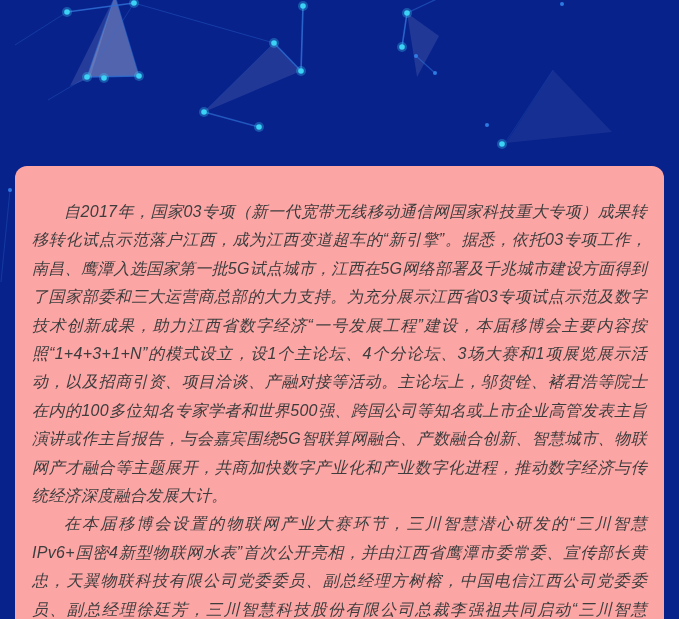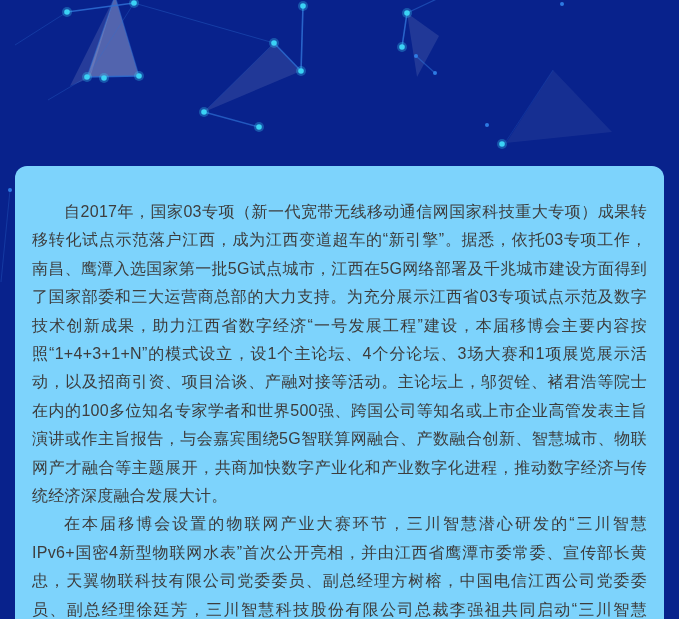--- a/index.html
+++ b/index.html
@@ -90,19 +90,19 @@
       <circle cx="402" cy="47" r="2.8" fill="#3bd2f5"></circle>
       <circle cx="502" cy="144" r="5" fill="#3bd2f5" opacity="0.3"></circle>
       <circle cx="502" cy="144" r="2.8" fill="#3bd2f5"></circle>
       <circle cx="416" cy="56" r="2" fill="#2f7fe8" opacity="0.95"></circle>
       <circle cx="435" cy="73" r="2" fill="#2f7fe8" opacity="0.95"></circle>
       <circle cx="487" cy="125" r="2" fill="#2f7fe8" opacity="0.95"></circle>
       <circle cx="562" cy="4" r="2" fill="#2f7fe8" opacity="0.95"></circle>
       <circle cx="10" cy="190" r="2" fill="#2f7fe8" opacity="0.95"></circle>
     </svg>
 
-  <div class="card" style="background: #7dd3fc;">
+  <div class="card" style="background: #fca5a5; font-style: italic;">
     <div class="content" style="color: rgb(61, 61, 61);">
       <p>自2017年，国家03专项（新一代宽带无线移动通信网国家科技重大专项）成果转移转化试点示范落户江西，成为江西变道超车的“新引擎”。据悉，依托03专项工作，南昌、鹰潭入选国家第一批5G试点城市，江西在5G网络部署及千兆城市建设方面得到了国家部委和三大运营商总部的大力支持。为充分展示江西省03专项试点示范及数字技术创新成果，助力江西省数字经济“一号发展工程”建设，本届移博会主要内容按照“1+4+3+1+N”的模式设立，设1个主论坛、4个分论坛、3场大赛和1项展览展示活动，以及招商引资、项目洽谈、产融对接等活动。主论坛上，邬贺铨、褚君浩等院士在内的100多位知名专家学者和世界500强、跨国公司等知名或上市企业高管发表主旨演讲或作主旨报告，与会嘉宾围绕5G智联算网融合、产数融合创新、智慧城市、物联网产才融合等主题展开，共商加快数字产业化和产业数字化进程，推动数字经济与传统经济深度融合发展大计。</p>
       <p>在本届移博会设置的物联网产业大赛环节，三川智慧潜心研发的“三川智慧IPv6+国密4新型物联网水表”首次公开亮相，并由江西省鹰潭市委常委、宣传部长黄忠，天翼物联科技有限公司党委委员、副总经理方树榕，中国电信江西公司党委委员、副总经理徐廷芳，三川智慧科技股份有限公司总裁李强祖共同启动“三川智慧IPv6+国密4新型物联网水表”创新成果发布仪式。</p>
     </div>
   </div>
 </div>
 
 </body></html>

